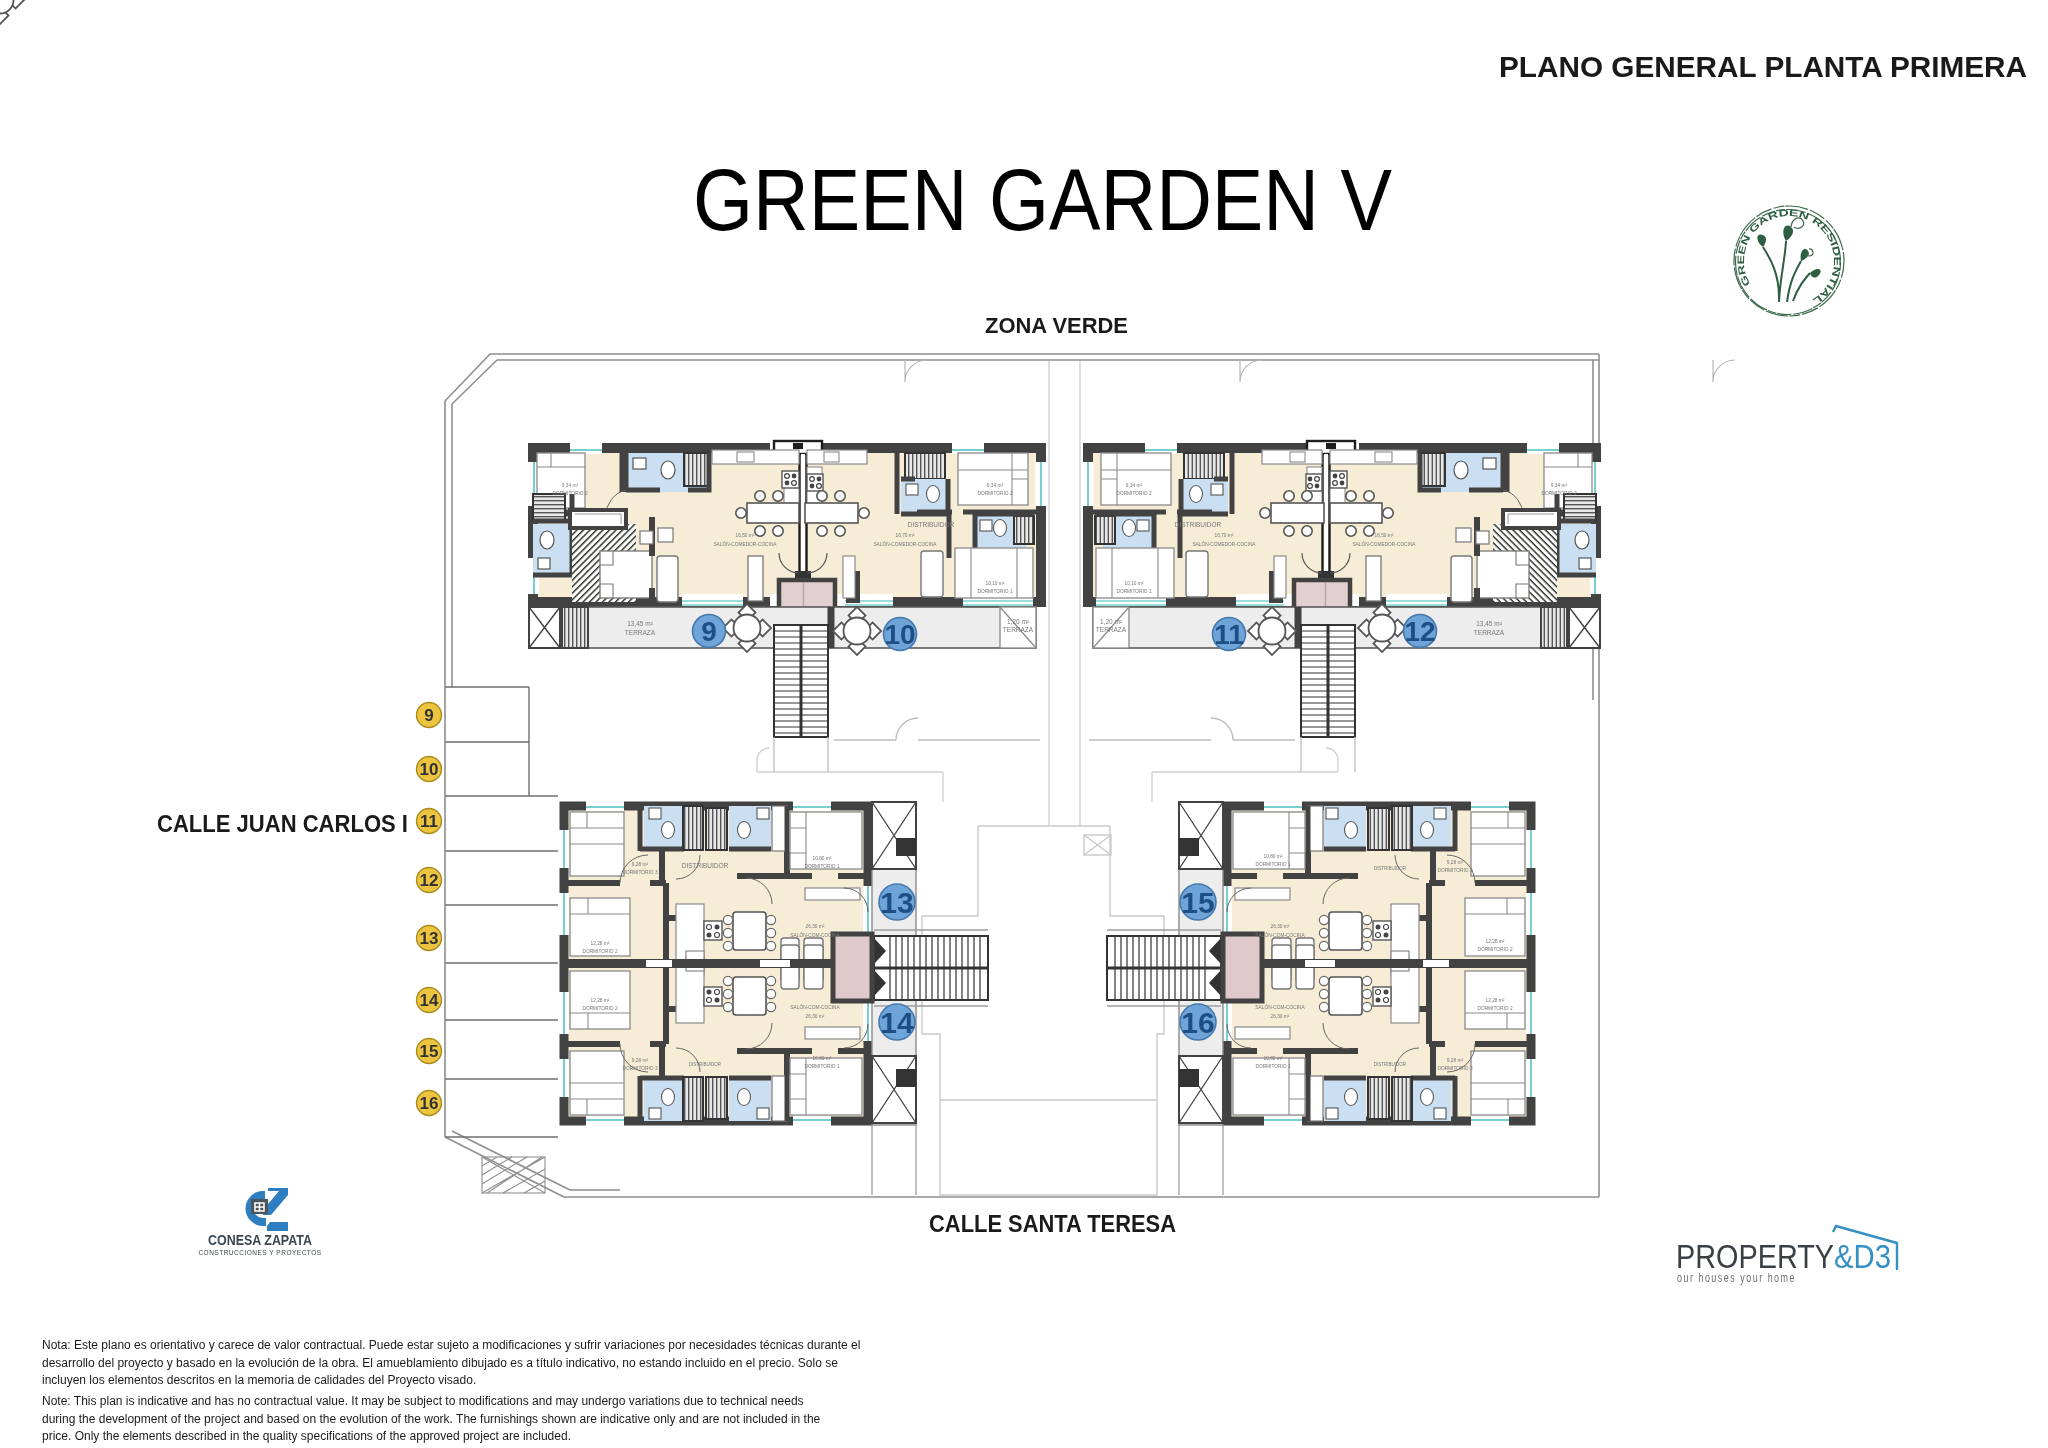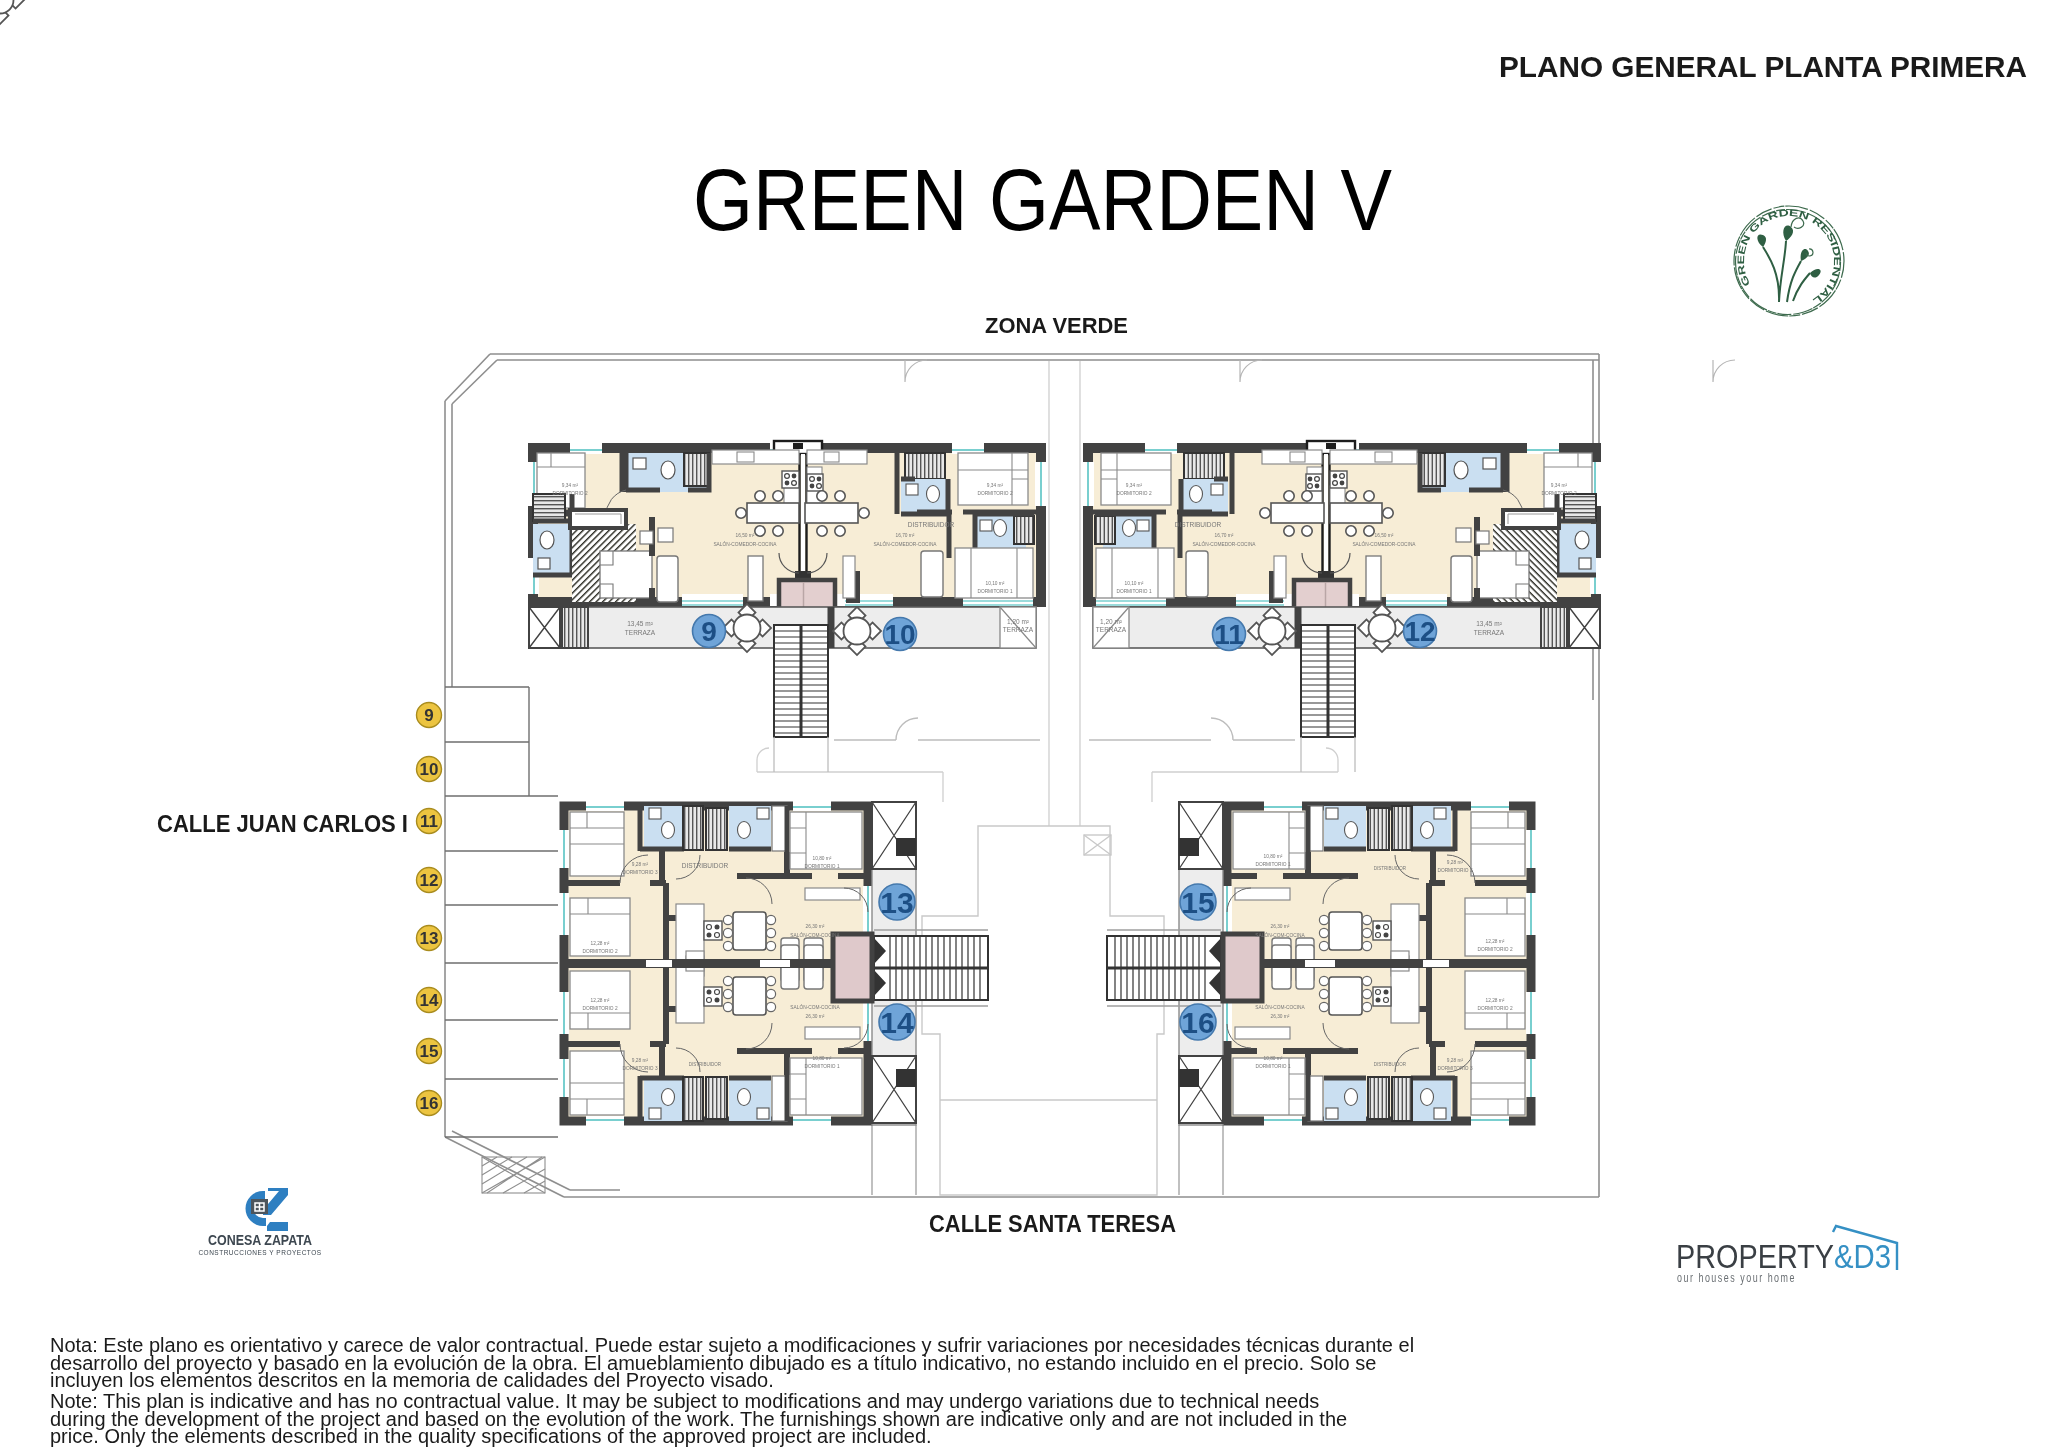--- a/index.html
+++ b/index.html
@@ -1,16 +1,16 @@
 <!DOCTYPE html>
 <html><head><meta charset="utf-8">
 <style>
 html,body{margin:0;padding:0;background:#fff;width:2048px;height:1448px;overflow:hidden}
 *{font-family:"Liberation Sans",sans-serif}
-.note{position:absolute;left:50px;width:1200px;font-size:20px;line-height:17.5px;color:#1b1b1b;white-space:nowrap}
+.note{position:absolute;left:42px;width:1200px;font-size:12px;line-height:17.5px;color:#1b1b1b;white-space:nowrap}
 </style></head>
 <body>
 <svg width="2048" height="1448" viewBox="0 0 2048 1448" xmlns="http://www.w3.org/2000/svg" style="position:absolute;left:0;top:0">
 <defs>
 <pattern id="hatch" width="4.6" height="4.6" patternUnits="userSpaceOnUse" patternTransform="rotate(45)">
         <rect width="4.6" height="4.6" fill="#fff"></rect>
         <rect width="1.4" height="4.6" fill="#26261e"></rect>
       </pattern>
 <pattern id="vstr" width="4" height="4" patternUnits="userSpaceOnUse">
         <rect width="4" height="4" fill="#e8e8e8"></rect>

